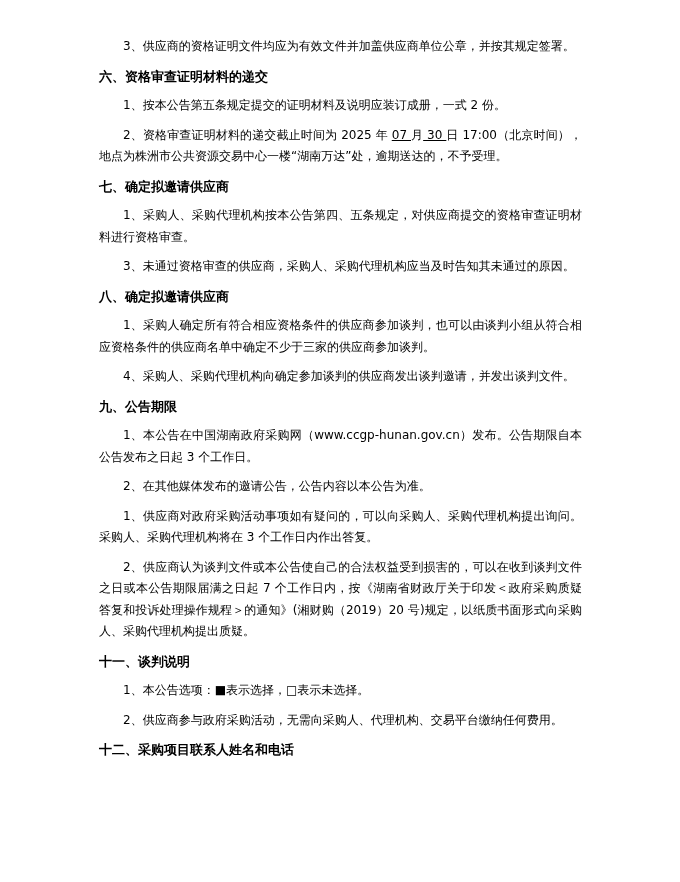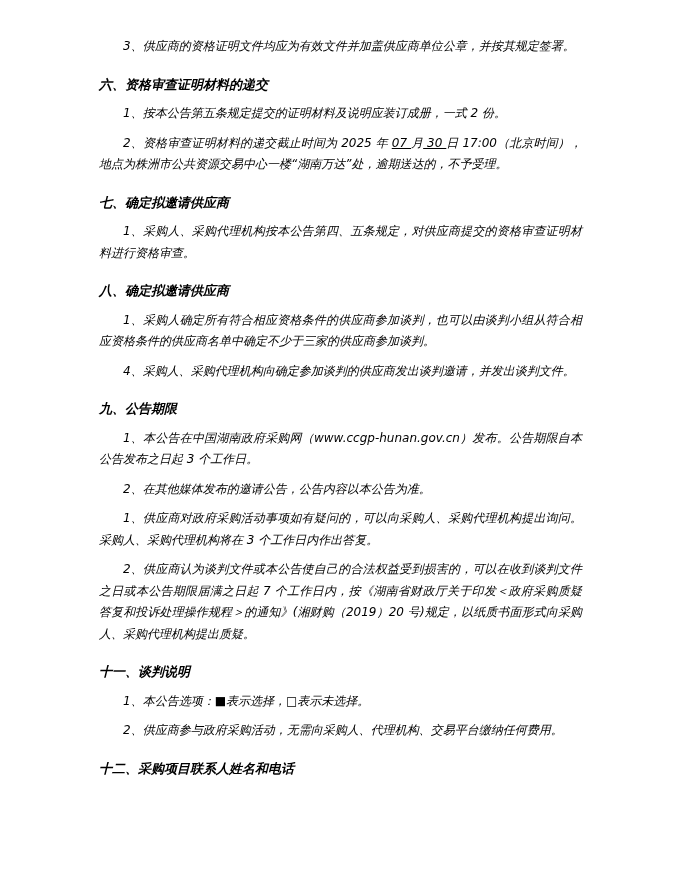--- a/index.html
+++ b/index.html
@@ -10,58 +10,57 @@
   .page {
     position: relative;
     width: 680px;
     height: 882px;
     background: #ffffff;
     box-sizing: border-box;
     padding: 36px 98px 0 99px;
     color: #000000;
     font-family: "DejaVu Sans", sans-serif;
     overflow: hidden;
-    font-style: italic;
   }
   .doc {
     width: 483px;
   }
   .doc p {
     margin: 0 0 8px 0;
     font-size: 12px;
     line-height: 21.5px;
     text-align: justify;
     word-break: break-all;
   }
   .doc p.para {
     text-indent: 2em;
   }
   .doc p.heading {
     font-weight: bold;
     font-size: 13px;
     text-indent: 0;
     text-align: left;
-    margin-top: 16px;
   }
   .u {
     text-decoration: underline;
     white-space: pre;
   }
 </style>
 </head>
 <body>
 
 <div class="page">
   <div class="doc" id="doc">
       <p class="para"><span>3、供应商的资格证明文件均应为有效文件并加盖供应商单位公章，并按其规定签署。</span></p>
       <p class="heading"><span>六、资格审查证明材料的递交</span></p>
       <p class="para"><span>1、按本公告第五条规定提交的证明材料及说明应装订成册，一式 2 份。</span></p>
       <p class="para"><span>2、资格审查证明材料的递交截止时间为 2025 年 </span><span class="u">07 </span><span>月</span><span class="u"> 30 </span><span>日 17:00（北京时间），地点为株洲市公共资源交易中心一楼“湖南万达”处，逾期送达的，不予受理。</span></p>
       <p class="heading"><span>七、确定拟邀请供应商</span></p>
       <p class="para"><span>1、采购人、采购代理机构按本公告第四、五条规定，对供应商提交的资格审查证明材料进行资格审查。</span></p>
+      <p class="para"><span>3、未通过资格审查的供应商，采购人、采购代理机构应当及时告知其未通过的原因。</span></p>
       <p class="heading"><span>八、确定拟邀请供应商</span></p>
       <p class="para"><span>1、采购人确定所有符合相应资格条件的供应商参加谈判，也可以由谈判小组从符合相应资格条件的供应商名单中确定不少于三家的供应商参加谈判。</span></p>
       <p class="para"><span>4、采购人、采购代理机构向确定参加谈判的供应商发出谈判邀请，并发出谈判文件。</span></p>
       <p class="heading"><span>九、公告期限</span></p>
       <p class="para"><span>1、本公告在中国湖南政府采购网（www.ccgp-hunan.gov.cn）发布。公告期限自本公告发布之日起 3 个工作日。</span></p>
       <p class="para"><span>2、在其他媒体发布的邀请公告，公告内容以本公告为准。</span></p>
       <p class="para"><span>1、供应商对政府采购活动事项如有疑问的，可以向采购人、采购代理机构提出询问。采购人、采购代理机构将在 3 个工作日内作出答复。</span></p>
       <p class="para"><span>2、供应商认为谈判文件或本公告使自己的合法权益受到损害的，可以在收到谈判文件之日或本公告期限届满之日起 7 个工作日内，按《湖南省财政厅关于印发＜政府采购质疑答复和投诉处理操作规程＞的通知》(湘财购（2019）20 号)规定，以纸质书面形式向采购人、采购代理机构提出质疑。</span></p>
       <p class="heading"><span>十一、谈判说明</span></p>
       <p class="para"><span>1、本公告选项：■表示选择，□表示未选择。</span></p>

